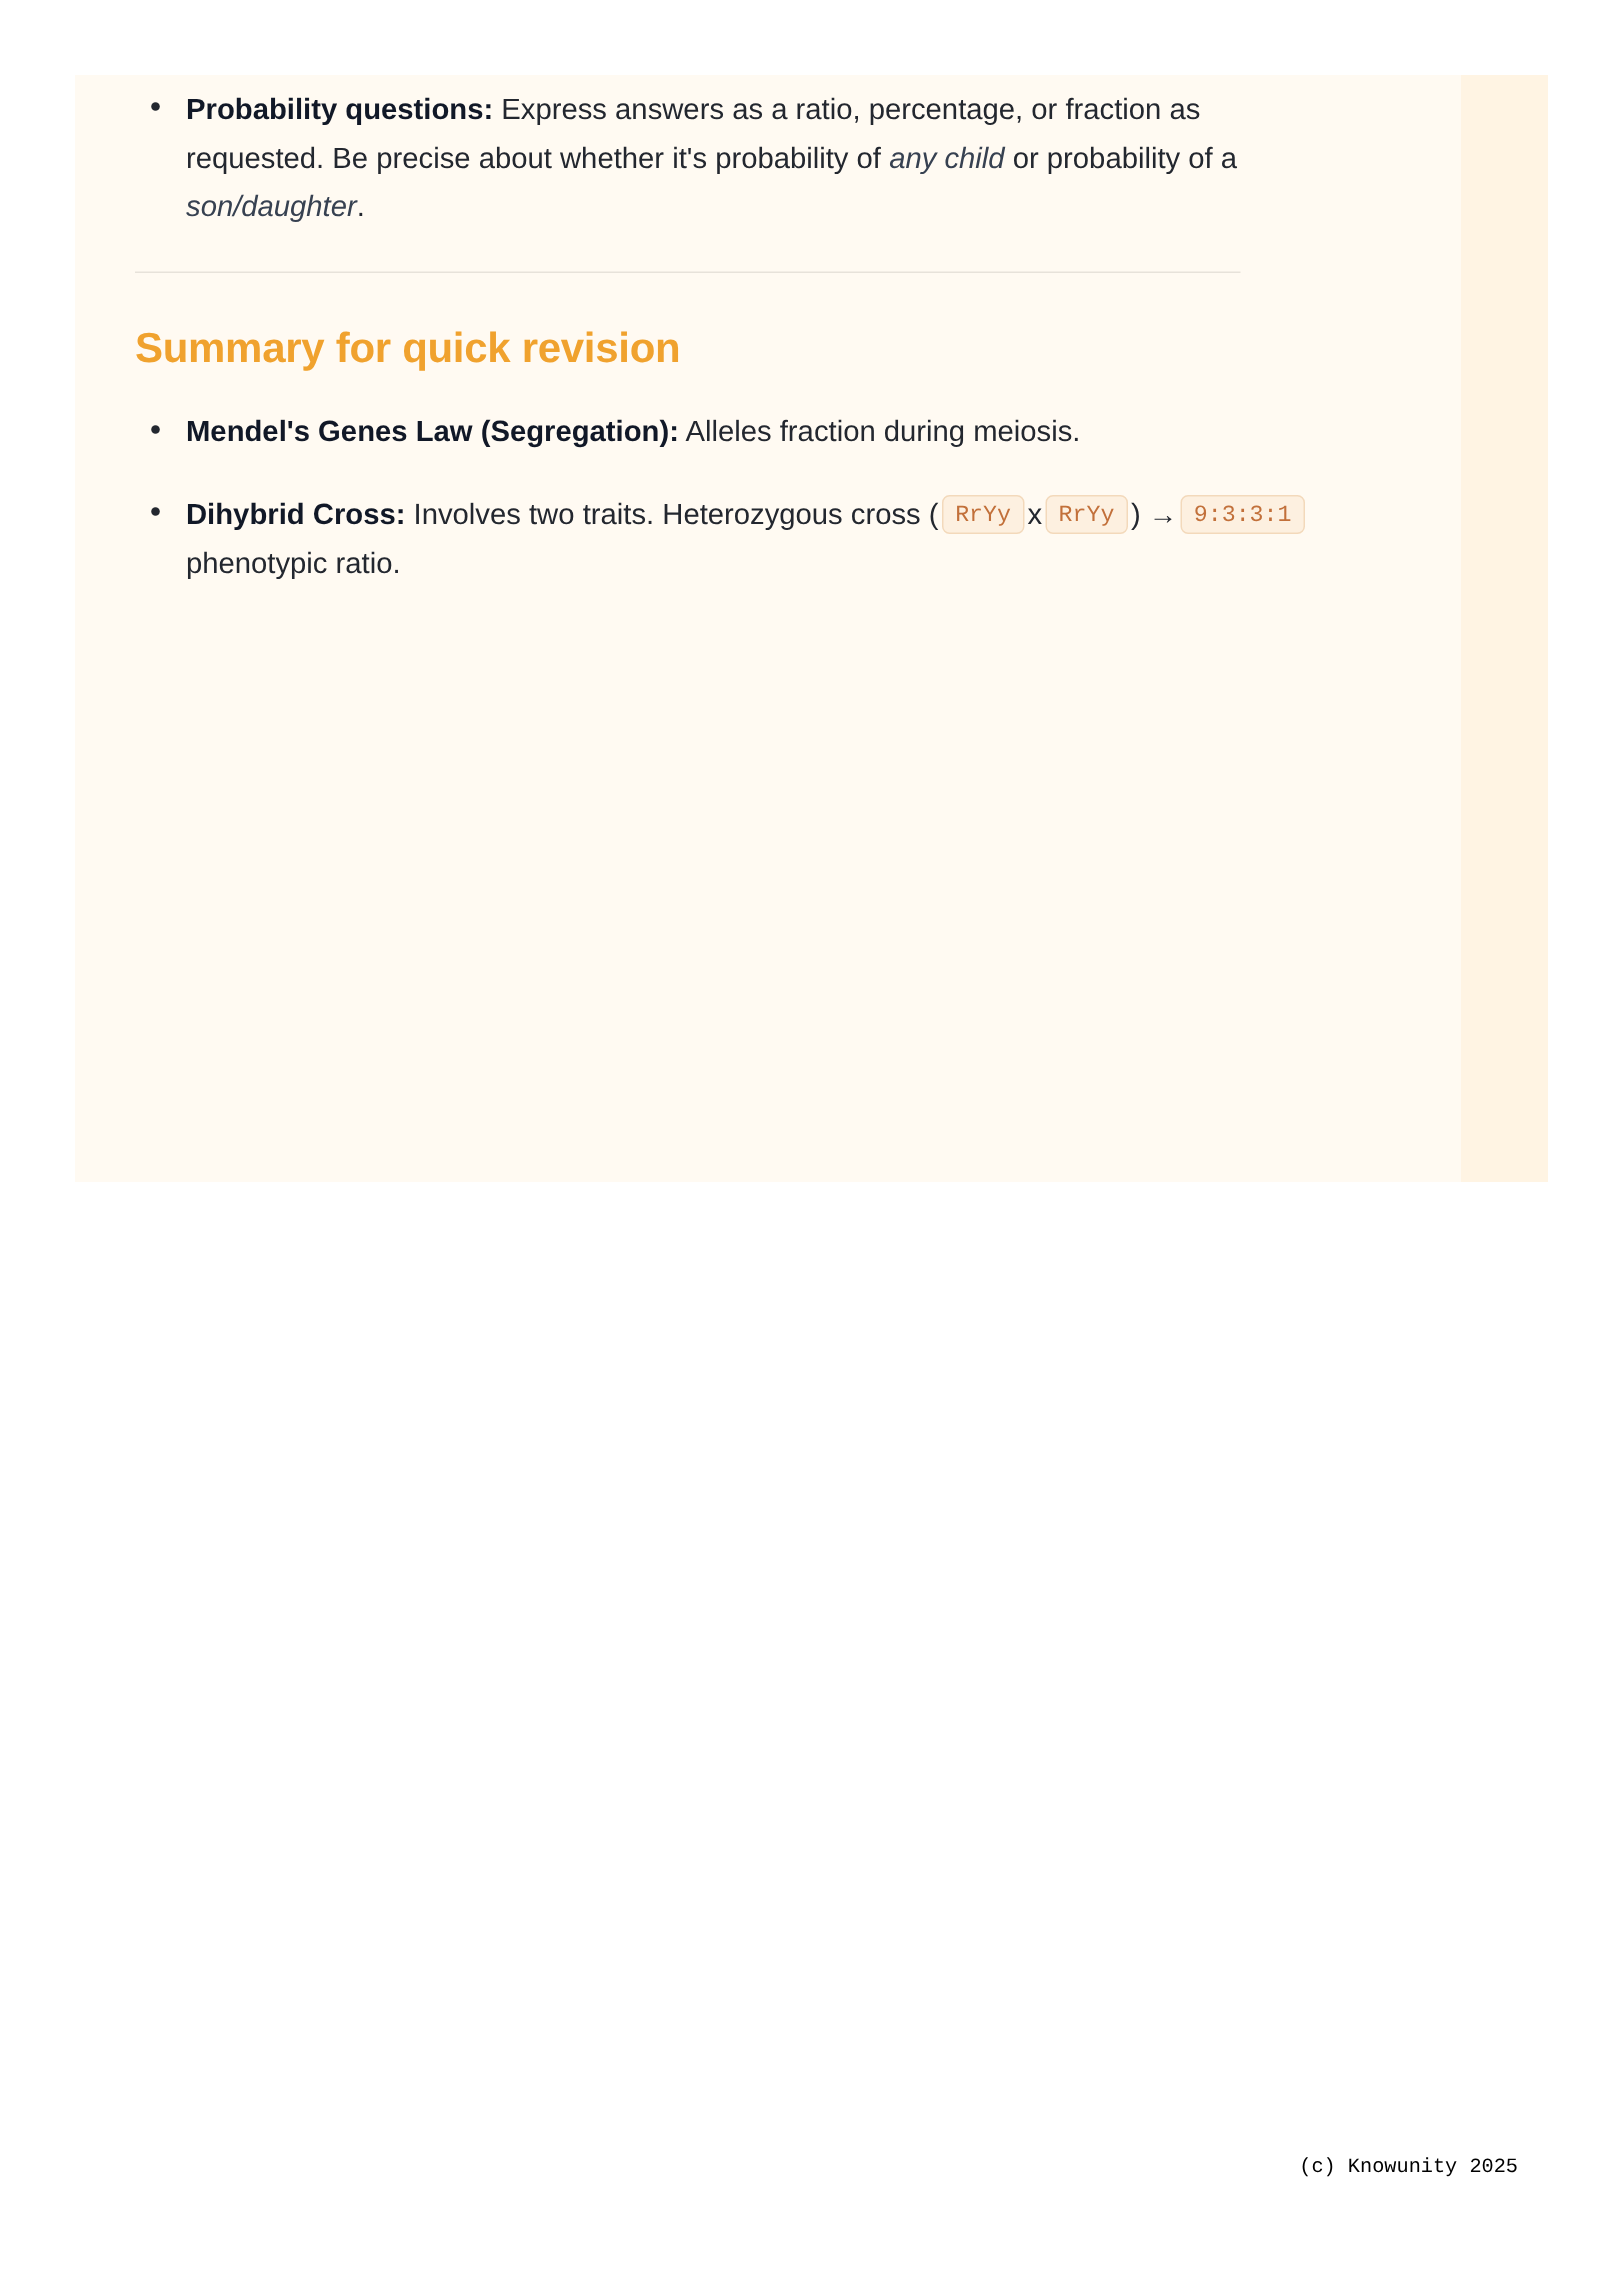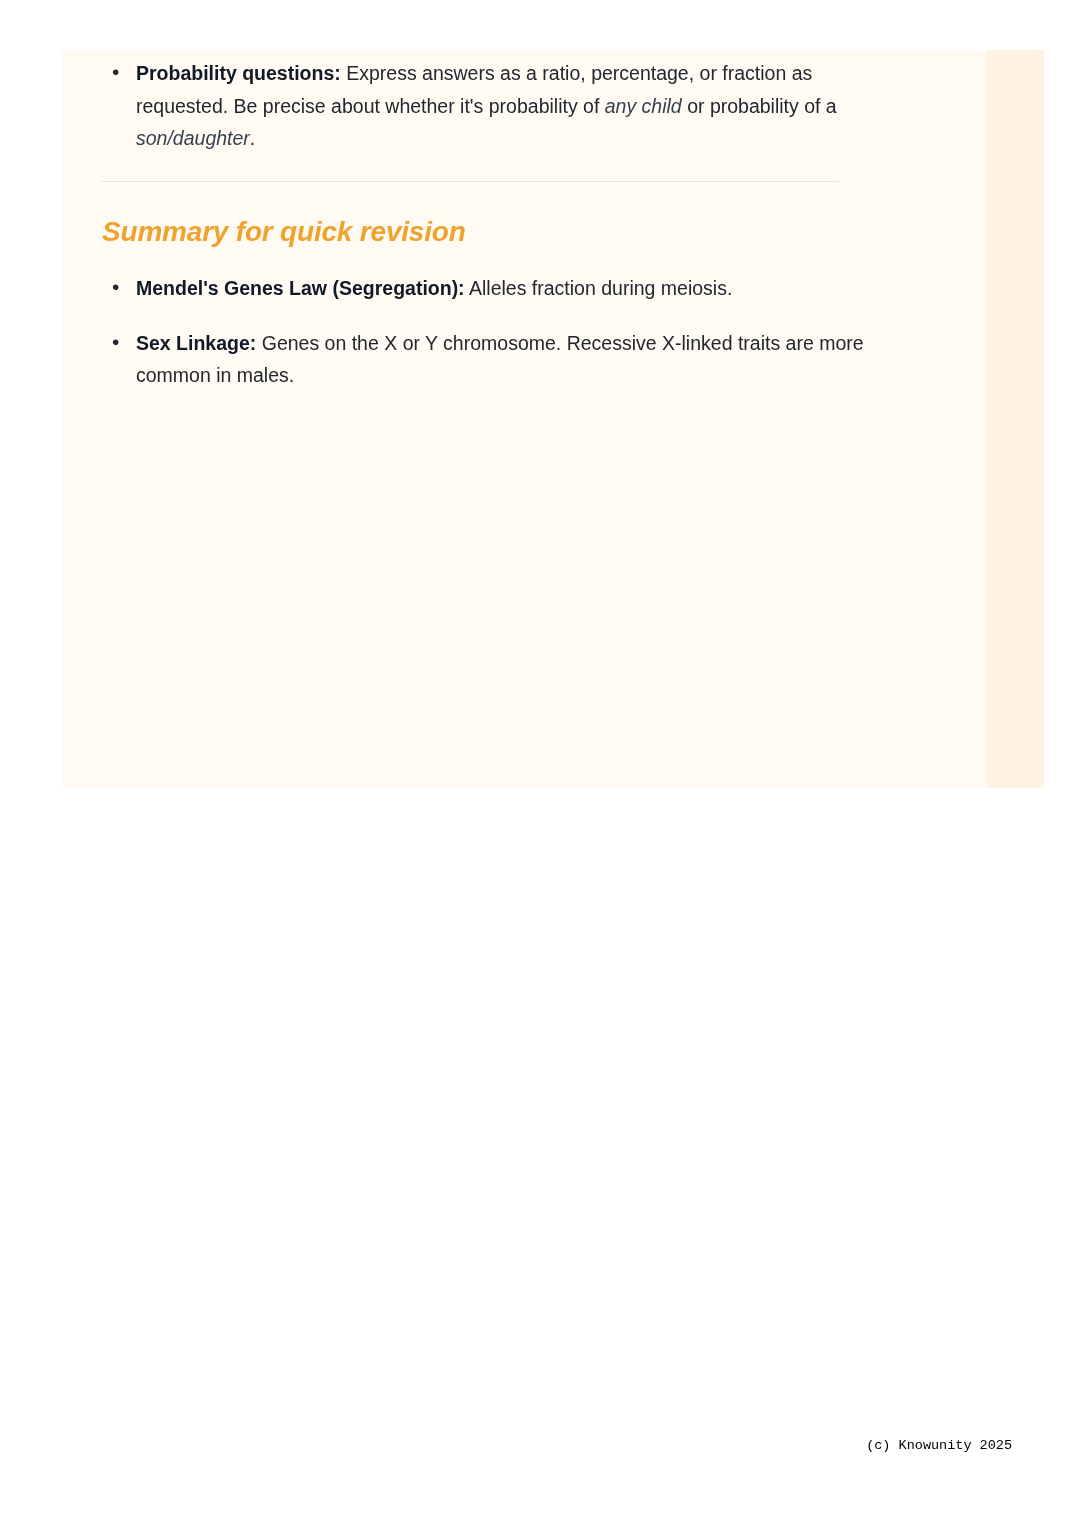--- a/index.html
+++ b/index.html
@@ -20,21 +20,21 @@
     left: 0;
     top: 0;
     width: 1080px;
     height: 1528px;
     background: #ffffff;
   }
 
   
   .content-card {
     position: absolute;
-    left: 62px;
+    left: 50px;
     top: 50px;
     width: 982px;
     height: 738px;
     background: #fffaf2;
     box-sizing: border-box;
   }
   .card-accent {
     position: absolute;
     right: 0;
     top: 0;
@@ -93,21 +93,20 @@
   }
 
   .section-title {
     position: absolute;
     left: 40px;
     top: 166px;
     font-size: 28px;
     font-weight: bold;
     color: #f0a22e;
     letter-spacing: -0.2px;
-    font-style: italic;
   }
 
   .summary-list {
     position: absolute;
     left: 40px;
     top: 222px;
     width: 800px;
   }
 
   code.chip {
@@ -161,25 +160,26 @@
     <div class="summary-list">
       <ul class="bullets">
 
         <li>
           <span class="b">Mendel's Genes Law (Segregation):</span>
           <span>Alleles fraction during meiosis.</span>
         </li>
 
 
 
+        <li>
+          <span class="b">Dihybrid Cross:</span>
+          <span>Involves two traits. Heterozygous cross (</span><code class="chip">RrYy</code><span>x</span><code class="chip">RrYy</code><span>)</span>
+          <span class="arrow">→</span><code class="chip">9:3:3:1</code><span>phenotypic ratio.</span>
+        </li>
 
-        <li>
-          <span class="b">Sex Linkage:</span>
-          <span>Genes on the X or Y chromosome. Recessive X-linked traits are more common in males.</span>
-        </li>
 
 
       </ul>
     </div>
   </div>
 
   <div class="footer">(c) Knowunity 2025</div>
 </div>
 
 </body></html>

